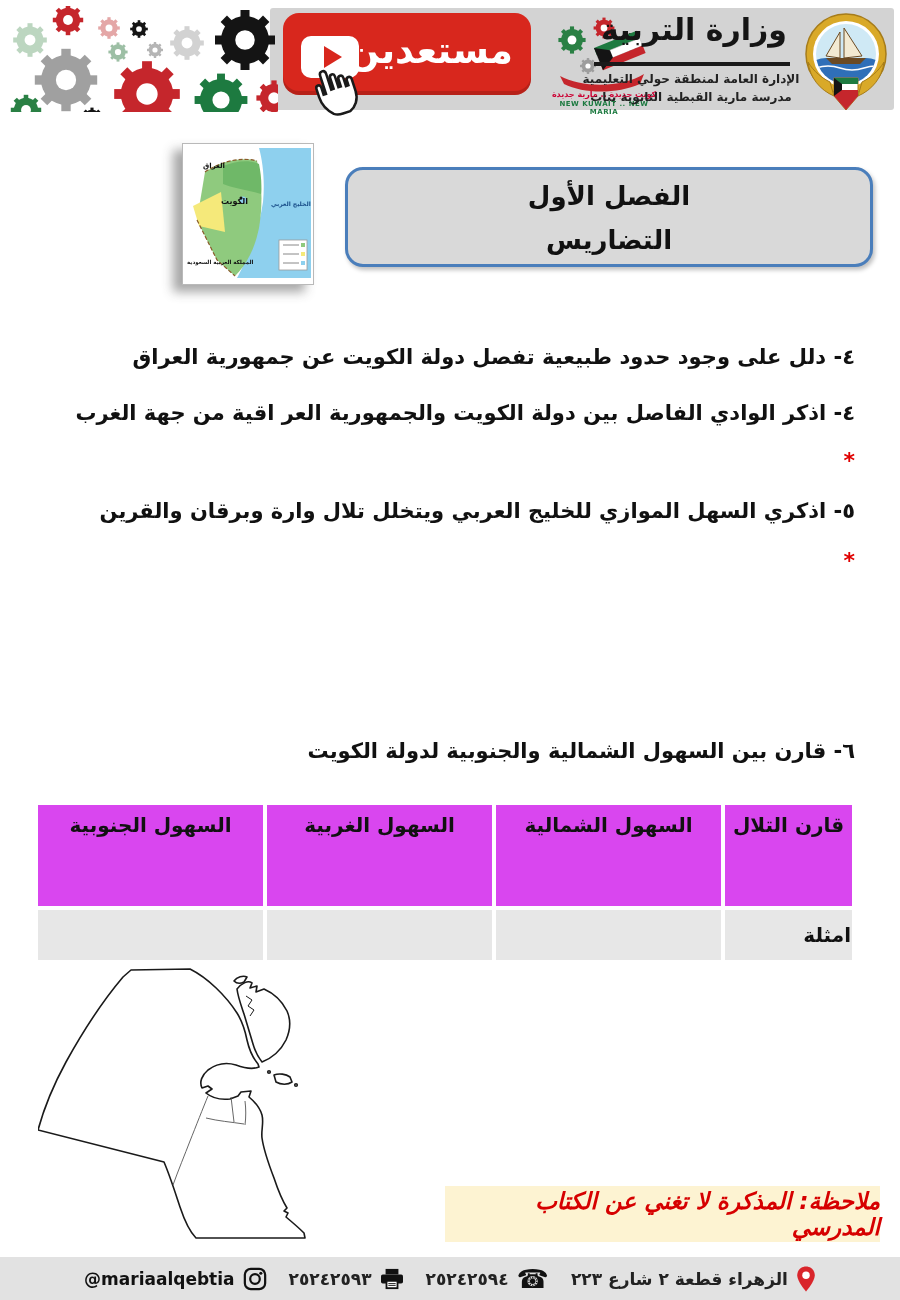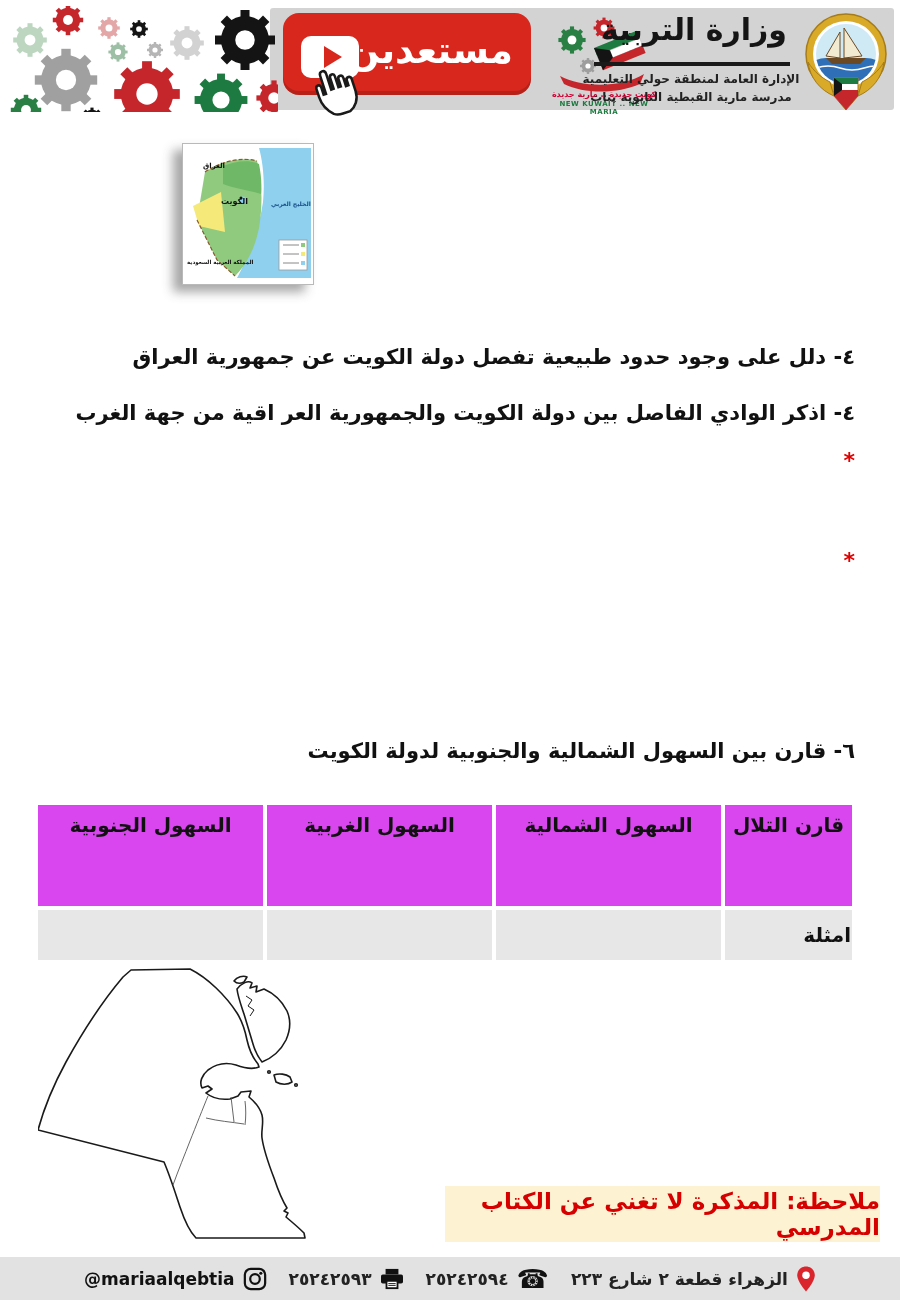--- a/index.html
+++ b/index.html
@@ -43,21 +43,21 @@
   #compare-table{position:absolute;left:34px;top:801px;border-collapse:separate;border-spacing:4px;}
   #compare-table th{background:#d946ef;vertical-align:top;text-align:center;font-size:20px;
         font-weight:bold;color:#111;padding-top:8px;height:92px;}
   #compare-table td{background:#e7e7e7;height:48px;font-size:20px;font-weight:bold;color:#111;}
   .col-narrow{width:127px;} .col-wide{width:225px;}
   
   #kuwait-map{position:absolute;left:38px;top:956px;}
   
   #note-box{position:absolute;left:445px;top:1186px;width:435px;height:56px;background:#fdf3d2;
         display:flex;align-items:center;justify-content:center;}
-  #note-text{color:#d60000;font-weight:bold;font-size:23px;direction:rtl;}
+  #note-text{color:#d60000;font-weight:bold;font-size:23px;direction:rtl;font-style:italic;}
   
   #footer{position:absolute;left:0;top:1257px;width:900px;height:43px;background:#e2e2e2;
         display:flex;direction:rtl;align-items:center;justify-content:center;gap:22px;}
   .f-item{display:flex;align-items:center;gap:8px;direction:rtl;font-size:17px;color:#222;font-weight:bold;}
   .f-latin{direction:ltr;font-size:17px;font-weight:bold;color:#111;}
   .phone-glyph{font-size:26px;color:#111;line-height:1;}
 </style>
 </head>
 <body>
 
@@ -180,24 +180,31 @@
         <rect x="118" y="99" width="4" height="4" fill="#8fca7e"></rect>
           <line x1="100" y1="101" x2="116" y2="101" stroke="#888" stroke-width="1"></line>
         <rect x="118" y="108" width="4" height="4" fill="#f5e97a"></rect>
           <line x1="100" y1="110" x2="116" y2="110" stroke="#888" stroke-width="1"></line>
         <rect x="118" y="117" width="4" height="4" fill="#8ed0ee"></rect>
           <line x1="100" y1="119" x2="116" y2="119" stroke="#888" stroke-width="1"></line>
       </g>
     </svg>
   </div>
 
+  <div id="chapter-box">
+    <div id="chapter-box-inner">
+      <div class="chapter-line">الفصل الأول</div>
+      <div class="chapter-line">التضاريس</div>
+    </div>
+  </div>
 
   <div class="q" style="top:345px">٤- دلل على وجود حدود طبيعية تفصل دولة الكويت عن جمهورية العراق</div>
   <div class="q" style="top:401px">٤- اذكر الوادي الفاصل بين دولة الكويت والجمهورية العر اقية من جهة الغرب</div>
   <div class="star" style="top:448px">*</div>
+  <div class="q" style="top:499px">٥- اذكري السهل الموازي للخليج العربي ويتخلل تلال وارة وبرقان والقرين</div>
   <div class="star" style="top:548px">*</div>
   <div class="q" style="top:739px">٦- قارن بين السهول الشمالية والجنوبية لدولة الكويت</div>
 
   <table id="compare-table" dir="rtl">
     <colgroup>
       <col class="col-narrow">
         <col class="col-wide">
         <col class="col-wide">
         <col class="col-wide">
     </colgroup>

